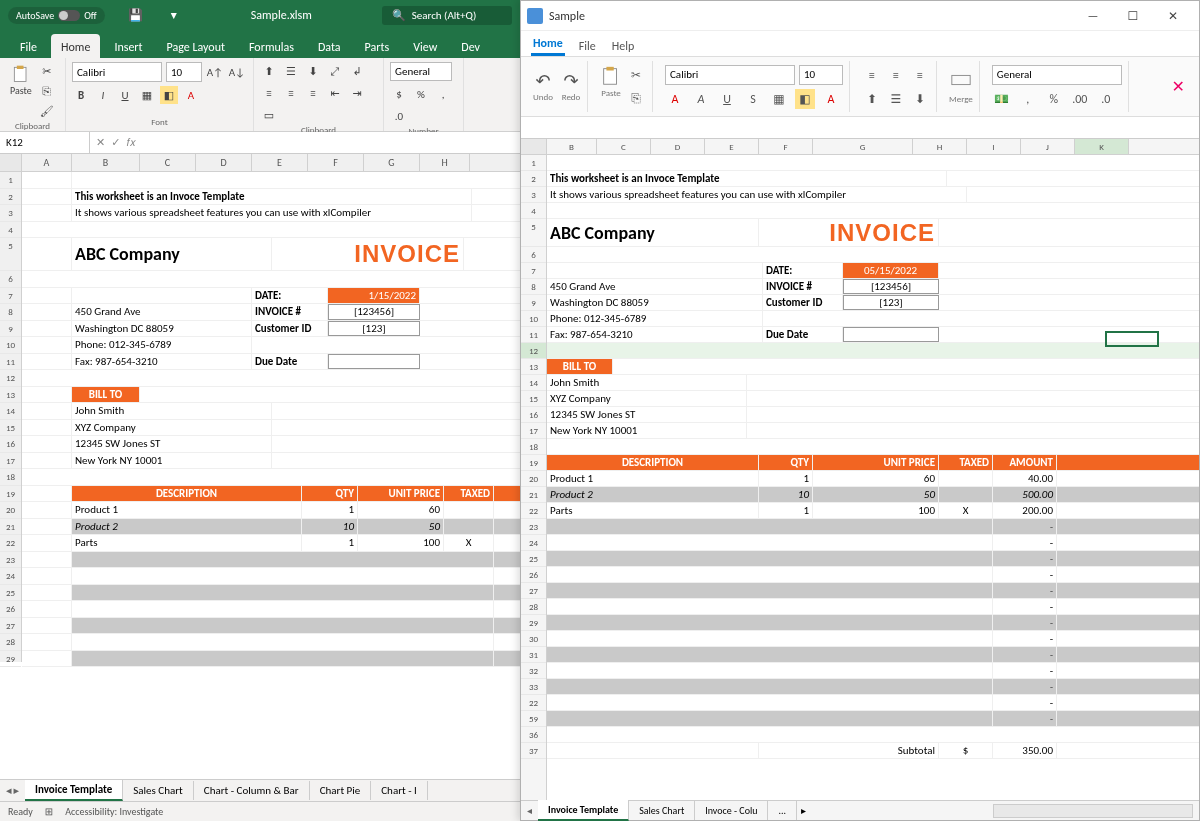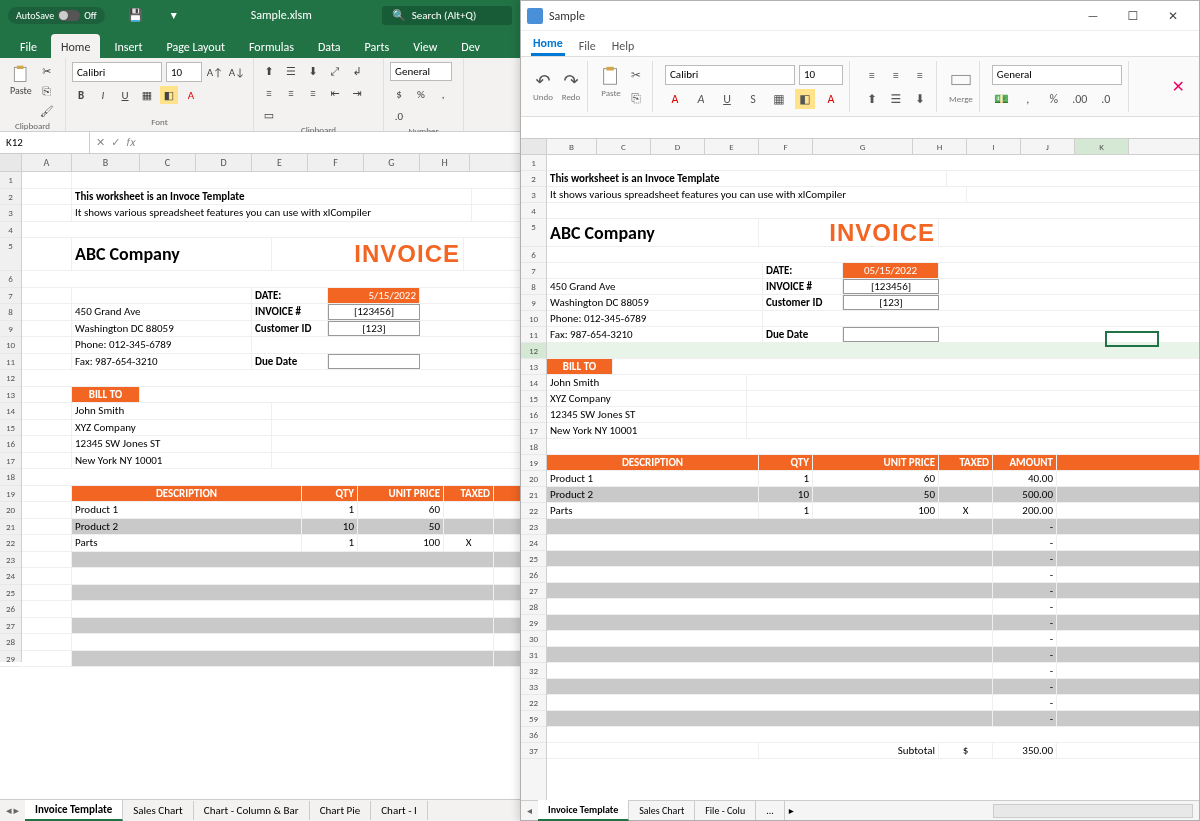--- a/index.html
+++ b/index.html
@@ -37,21 +37,21 @@
 .col-h { border-right: 1px solid #d0d0d0; text-align: center; line-height: 18px; }
 .grid-body { display: flex; height: 490px; }
 .row-headers { width: 22px; background: #f0f0f0; border-right: 1px solid #d0d0d0; }
 .row-h { height: 16.5px; font-size: 9px; color: #555; text-align: center; border-bottom: 1px solid #e8e8e8; line-height: 16.5px; }
 .cells { flex: 1; position: relative; font-size: 11px; }
 .cell-row { height: 16.5px; display: flex; border-bottom: 1px solid #efefef; }
 .c { border-right: 1px solid #efefef; padding: 0 3px; overflow: hidden; white-space: nowrap; display: flex; align-items: center; }
 .bold { font-weight: 600; }
 .header-orange { background: #f26522; color: #fff; font-weight: 600; }
 .bg-orange { background: #f26522; color: #fff; }
-.bg-gray { background: #c9c9c9; }
+.bg-gray { background: #c9c9c9; font-style: italic; }
 .txt-right { justify-content: flex-end; }
 .invoice-title { font-family: "Segoe UI", sans-serif; font-size: 24px; font-weight: 700; color: #f26522; letter-spacing: 1px; }
 .company-name { font-size: 18px; font-weight: 600; }
 .bordered-cell { border: 1px solid #999; }
 .sheet-tabs { height: 22px; background: #f3f2f1; border-top: 1px solid #ccc; display: flex; align-items: center; font-size: 11px; }
 .sheet-nav { display: flex; gap: 2px; padding: 0 6px; color: #666; }
 .sheet-tab { padding: 3px 10px; border-right: 1px solid #ccc; cursor: pointer; }
 .sheet-tab.active { background: #fff; border-bottom: 2px solid #217346; font-weight: 600; }
 .status-bar { height: 20px; background: #f3f2f1; border-top: 1px solid #ccc; display: flex; align-items: center; font-size: 10px; color: #555; padding: 0 8px; gap: 12px; }
 
@@ -249,21 +249,21 @@
         <div class="cell-row" style="height:33px">
             <div class="c" style="width:50px"></div>
             <div class="c company-name" style="width:200px">ABC Company</div>
             <div class="c invoice-title txt-right" style="width:192px">INVOICE</div>
           </div>
         <div class="cell-row"></div>
         <div class="cell-row">
             <div class="c" style="width:50px"></div>
             <div class="c" style="width:180px"></div>
             <div class="c bold" style="width:76px">DATE:</div>
-            <div class="c bg-orange txt-right" style="width:92px">5/15/2022</div>
+            <div class="c bg-orange txt-right" style="width:92px">1/15/2022</div>
           </div>
         <div class="cell-row">
             <div class="c" style="width:50px"></div>
             <div class="c" style="width:180px">450 Grand Ave</div>
             <div class="c bold" style="width:76px">INVOICE #</div>
             <div class="c bordered-cell txt-right" style="width:92px;justify-content:center">[123456]</div>
           </div>
         <div class="cell-row">
             <div class="c" style="width:50px"></div>
             <div class="c" style="width:180px">Washington DC 88059</div>
@@ -367,20 +367,25 @@
   <div class="sheet-tabs">
     <div class="sheet-nav">
       <span>◂</span>
       <span>▸</span>
     </div>
     <div class="sheet-tab active">Invoice Template</div>
     <div class="sheet-tab">Sales Chart</div>
     <div class="sheet-tab">Chart - Column &amp; Bar</div>
     <div class="sheet-tab">Chart Pie</div>
     <div class="sheet-tab">Chart - I</div>
+  </div>
+  <div class="status-bar">
+    <span>Ready</span>
+    <span>⊞</span>
+    <span>Accessibility: Investigate</span>
   </div>
 </div>
 
 <div class="sample-window">
   <div class="sample-titlebar">
     <svg class="sample-icon" viewBox="0 0 16 16">
         <rect width="16" height="16" fill="#4a90d9" rx="2"></rect>
       </svg>
     <span class="sample-title">Sample</span>
     <div class="win-btns">
@@ -674,19 +679,19 @@
       </div>
     </div>
   </div>
 
   <div class="sample-sheet-tabs">
     <div class="sheet-nav">
         <span>◂</span>
       </div>
     <div class="sheet-tab active" style="font-size:10px">Invoice Template</div>
     <div class="sheet-tab" style="font-size:10px">Sales Chart</div>
-    <div class="sheet-tab" style="font-size:10px">File - Colu</div>
+    <div class="sheet-tab" style="font-size:10px">Invoce - Colu</div>
     <div class="sheet-tab" style="font-size:10px">...</div>
     <span style="margin-left:4px">▸</span>
     <div style="flex:1"></div>
     <div style="width:200px;height:14px;background:#e8e8e8;border:1px solid #ccc;margin-right:6px"></div>
   </div>
 </div>
 
 </body></html>

